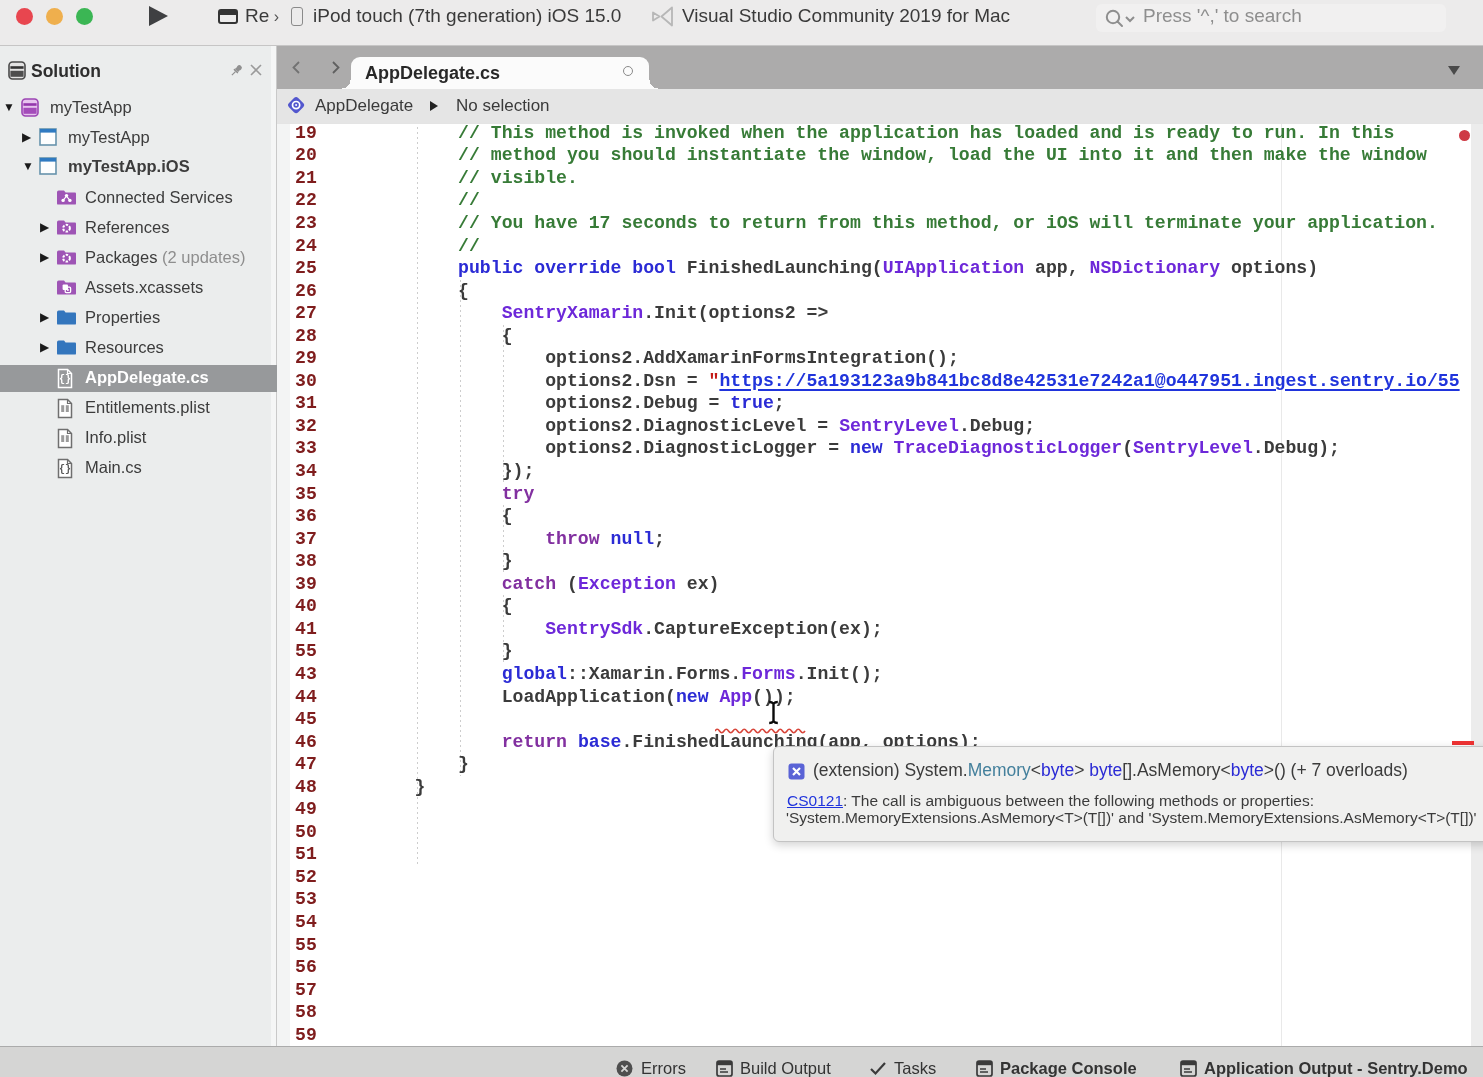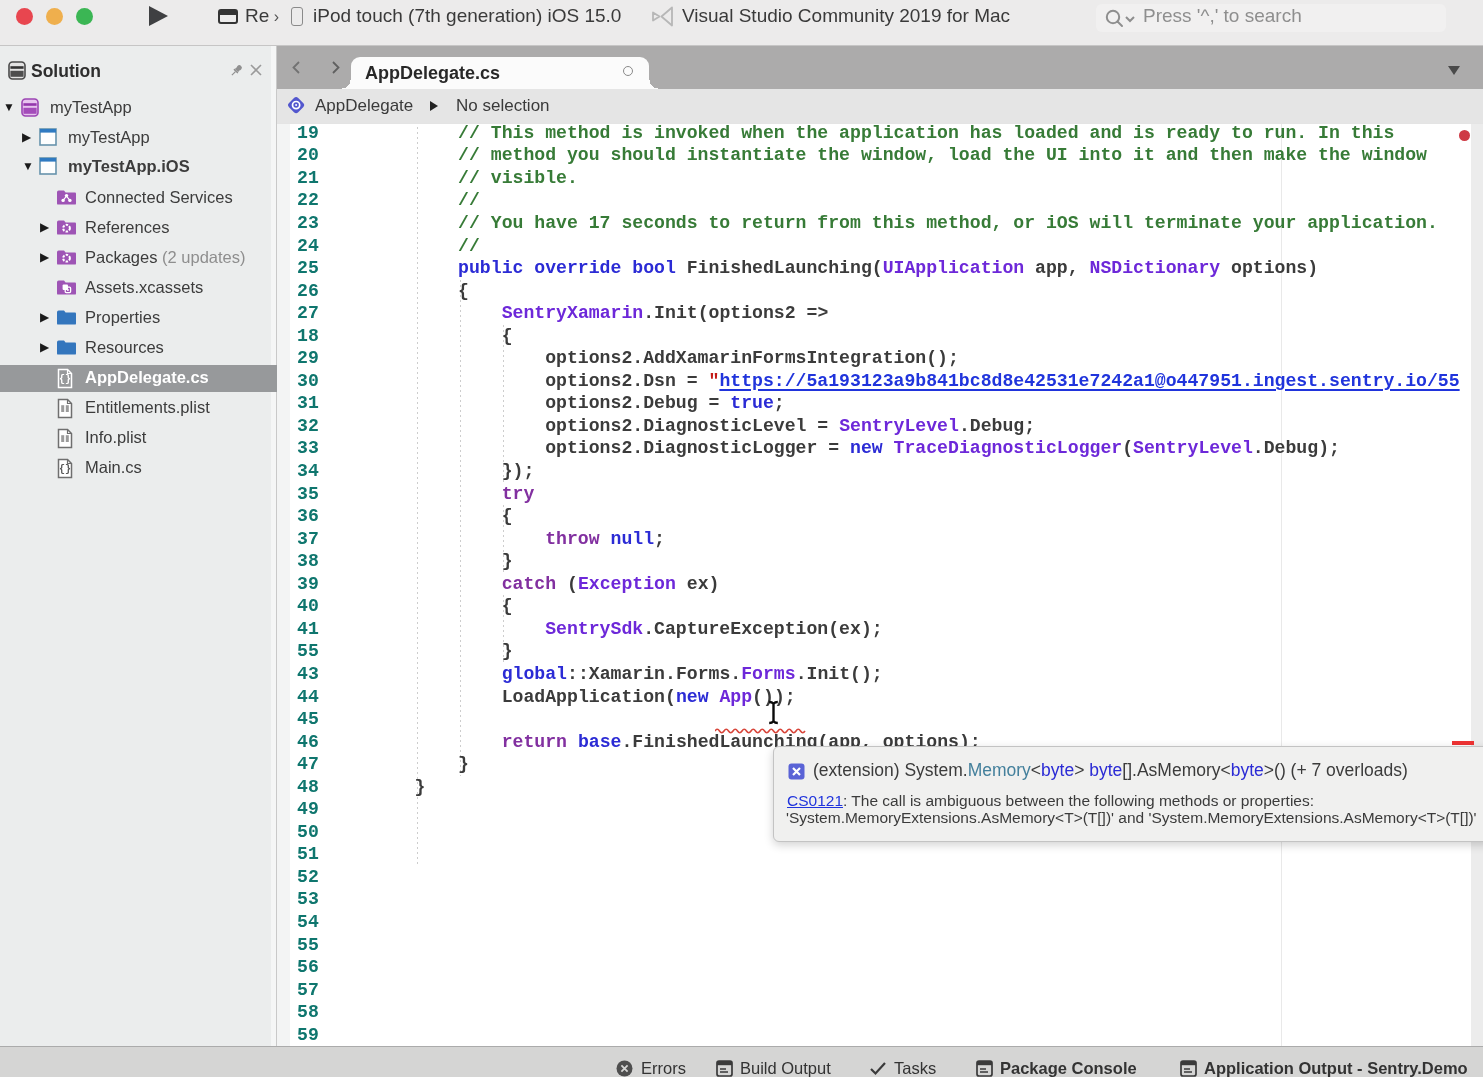--- a/index.html
+++ b/index.html
@@ -192,21 +192,21 @@
       <div class="guide" style="left:225.5px;top:471.2px;height:67.7px"></div>
   <div class="ln" style="top:-2.3px">19</div>
       <div class="ln" style="top:20.3px">20</div>
       <div class="ln" style="top:42.8px">21</div>
       <div class="ln" style="top:65.4px">22</div>
       <div class="ln" style="top:87.9px">23</div>
       <div class="ln" style="top:110.5px">24</div>
       <div class="ln" style="top:133.0px">25</div>
       <div class="ln" style="top:155.6px">26</div>
       <div class="ln" style="top:178.1px">27</div>
-      <div class="ln" style="top:200.7px">18</div>
+      <div class="ln" style="top:200.7px">28</div>
       <div class="ln" style="top:223.2px">29</div>
       <div class="ln" style="top:245.8px">30</div>
       <div class="ln" style="top:268.3px">31</div>
       <div class="ln" style="top:290.9px">32</div>
       <div class="ln" style="top:313.4px">33</div>
       <div class="ln" style="top:335.9px">34</div>
       <div class="ln" style="top:358.5px">35</div>
       <div class="ln" style="top:381.1px">36</div>
       <div class="ln" style="top:403.6px">37</div>
       <div class="ln" style="top:426.1px">38</div>
@@ -260,22 +260,22 @@
       <div class="cl" style="top:606.6px;left:224.7px"><span class="f">return</span><span class="p"> </span><span class="k">base</span><span class="p">.FinishedLaunching(app, options);</span></div>
       <div class="cl" style="top:629.1px;left:181.1px"><span class="p">}</span></div>
       <div class="cl" style="top:651.7px;left:137.6px"><span class="p">}</span></div>
   <div style="position:absolute;left:1182px;top:6px;width:11px;height:11px;border-radius:50%;background:#CE3A45"></div>
   <div style="position:absolute;left:1175px;top:617px;width:22px;height:3.5px;background:#E33"></div>
   <svg style="position:absolute;left:438px;top:602px" width="92" height="8" viewBox="0 0 92 8">
     <path d="M0 5 Q 2.25 1.5 4.5 5 T 9 5 T 13.5 5 T 18 5 T 22.5 5 T 27 5 T 31.5 5 T 36 5 T 40.5 5 T 45 5 T 49.5 5 T 54 5 T 58.5 5 T 63 5 T 67.5 5 T 72 5 T 76.5 5 T 81 5 T 85.5 5 T 90 5" fill="none" stroke="#D8453A" stroke-width="1.6"></path>
   </svg>
 </div>
 <style>
-#editor .ln { position:absolute; left:0; width:62px; height:22.55px; line-height:22.55px; text-align:center;
-  font-family:"Liberation Mono",monospace; font-size:18.15px; color:#0f766e; font-weight:bold; }
+#editor .ln { position:absolute; left:18px; width:62px; height:22.55px; line-height:22.55px; text-align:left;
+  font-family:"Liberation Mono",monospace; font-size:18.15px; color:#7f1d1d; font-weight:bold; }
 #editor .cl { position:absolute; height:22.55px; line-height:22.55px; white-space:pre;
   font-family:"Liberation Mono",monospace; font-size:18.15px; color:#3B3B3B; font-weight:bold; }
 #editor .guide { position:absolute; width:1px; background:repeating-linear-gradient(to bottom,#CDCDCD 0 2px,rgba(0,0,0,0) 2px 5px); }
 .c { color:#377B37; } .k { color:#2B2BD5; } .f { color:#8230A0; } .t { color:#6d28d9; }
 .p { color:#3B3B3B; } .q { color:#C41A16; }
 .u { color:#2034DC; text-decoration:underline; text-decoration-thickness:1.5px; text-underline-offset:3px; }
 .e { }
 </style>
 
 <div id="tooltip" style="position:absolute;left:773px;top:746px;width:720px;height:96px;background:#F0F0EF;border:1px solid #C3C3C3;border-radius:6px;box-shadow:0 3px 10px rgba(0,0,0,0.18)">

